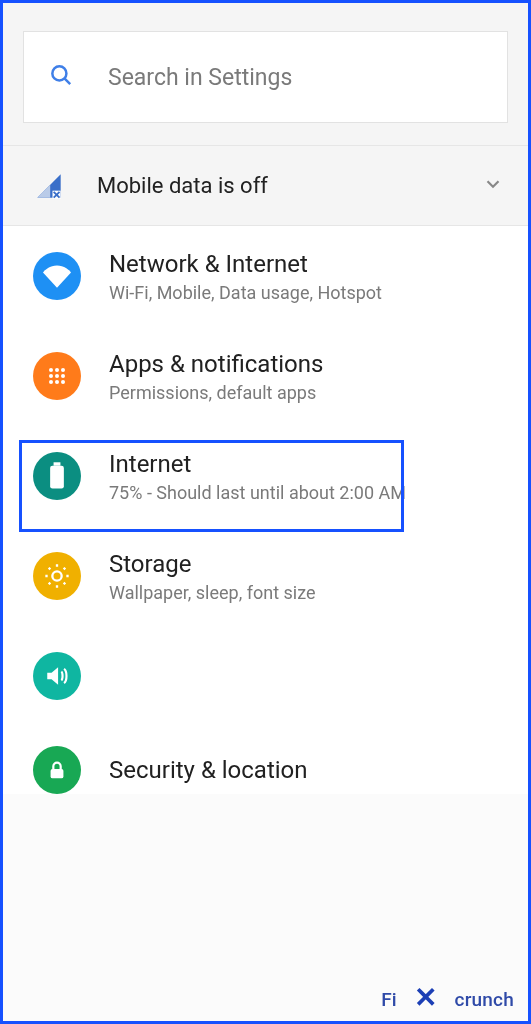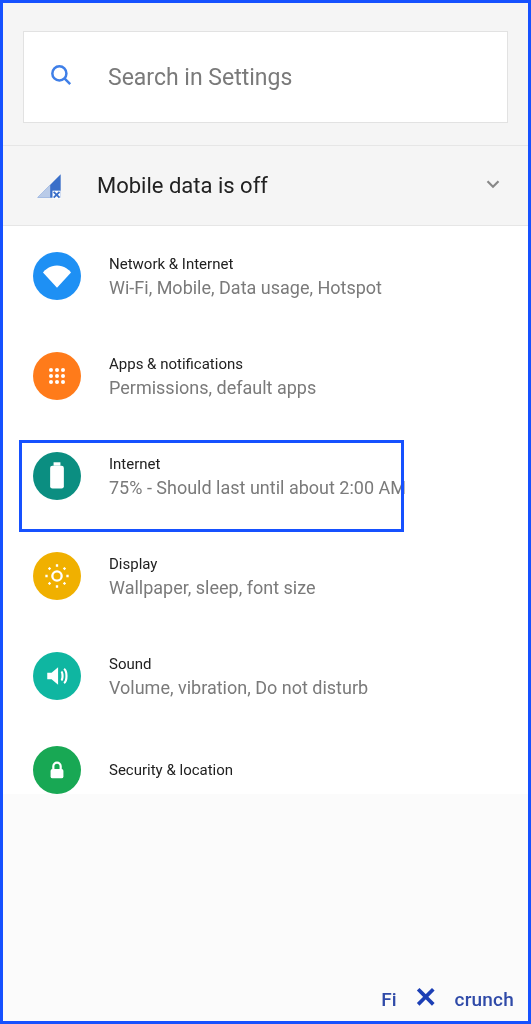--- a/index.html
+++ b/index.html
@@ -43,21 +43,21 @@
     padding: 20px 18px 20px 30px;
     min-height: 100px;
     position: relative;
   }
   .row-icon {
     width: 48px; height:48px; border-radius:50%;
     display:flex; align-items:center; justify-content:center;
     flex-shrink:0; color:#fff;
   }
   .row-text { margin-left: 28px; }
-  .row-title { font-size: 15px; color:#212121; }
+  .row-title { font-size: 24px; color:#212121; }
   .row-sub { font-size: 18px; color:#7a7a7a; margin-top:4px; }
   .highlight {
     position:absolute;
     left: 16px; top: 437px;
     width: 385px; height: 92px;
     border: 3px solid #1651ff;
     pointer-events: none;
   }
   .watermark {
     position:absolute; right:14px; bottom:10px;
@@ -154,37 +154,33 @@
     </div>
 
     <div class="row">
       <div class="row-icon c-yellow">
         <svg width="28" height="28" viewBox="0 0 24 24" fill="none" stroke="#fff" stroke-width="2">
             <circle cx="12" cy="12" r="4"></circle>
             <path d="M12 2v2M12 20v2M2 12h2M20 12h2M4.9 4.9l1.4 1.4M17.7 17.7l1.4 1.4M4.9 19.1l1.4-1.4M17.7 6.3l1.4-1.4"></path>
           </svg>
       </div>
       <div class="row-text">
-        <div class="row-title">Display</div>
+        <div class="row-title">Storage</div>
         <div class="row-sub">Wallpaper, sleep, font size</div>
       </div>
     </div>
 
     <div class="row">
       <div class="row-icon c-teal2">
         <svg width="26" height="26" viewBox="0 0 24 24" fill="#fff">
             <path d="M3 9v6h4l6 5V4L7 9H3z"></path>
             <path d="M16 8c1.5 1 1.5 7 0 8" fill="none" stroke="#fff" stroke-width="2"></path>
             <path d="M18.5 5.5c3 2 3 11 0 13" fill="none" stroke="#fff" stroke-width="2"></path>
           </svg>
       </div>
-      <div class="row-text">
-        <div class="row-title">Sound</div>
-        <div class="row-sub">Volume, vibration, Do not disturb</div>
-      </div>
     </div>
 
 
     <div class="row" style="min-height:60px;padding-bottom:0">
       <div class="row-icon c-green">
         <svg width="22" height="22" viewBox="0 0 24 24" fill="#fff">
             <rect x="5" y="11" width="14" height="10" rx="2"></rect>
             <path d="M8 11V8a4 4 0 0 1 8 0v3" fill="none" stroke="#fff" stroke-width="2.4"></path>
           </svg>
       </div>

